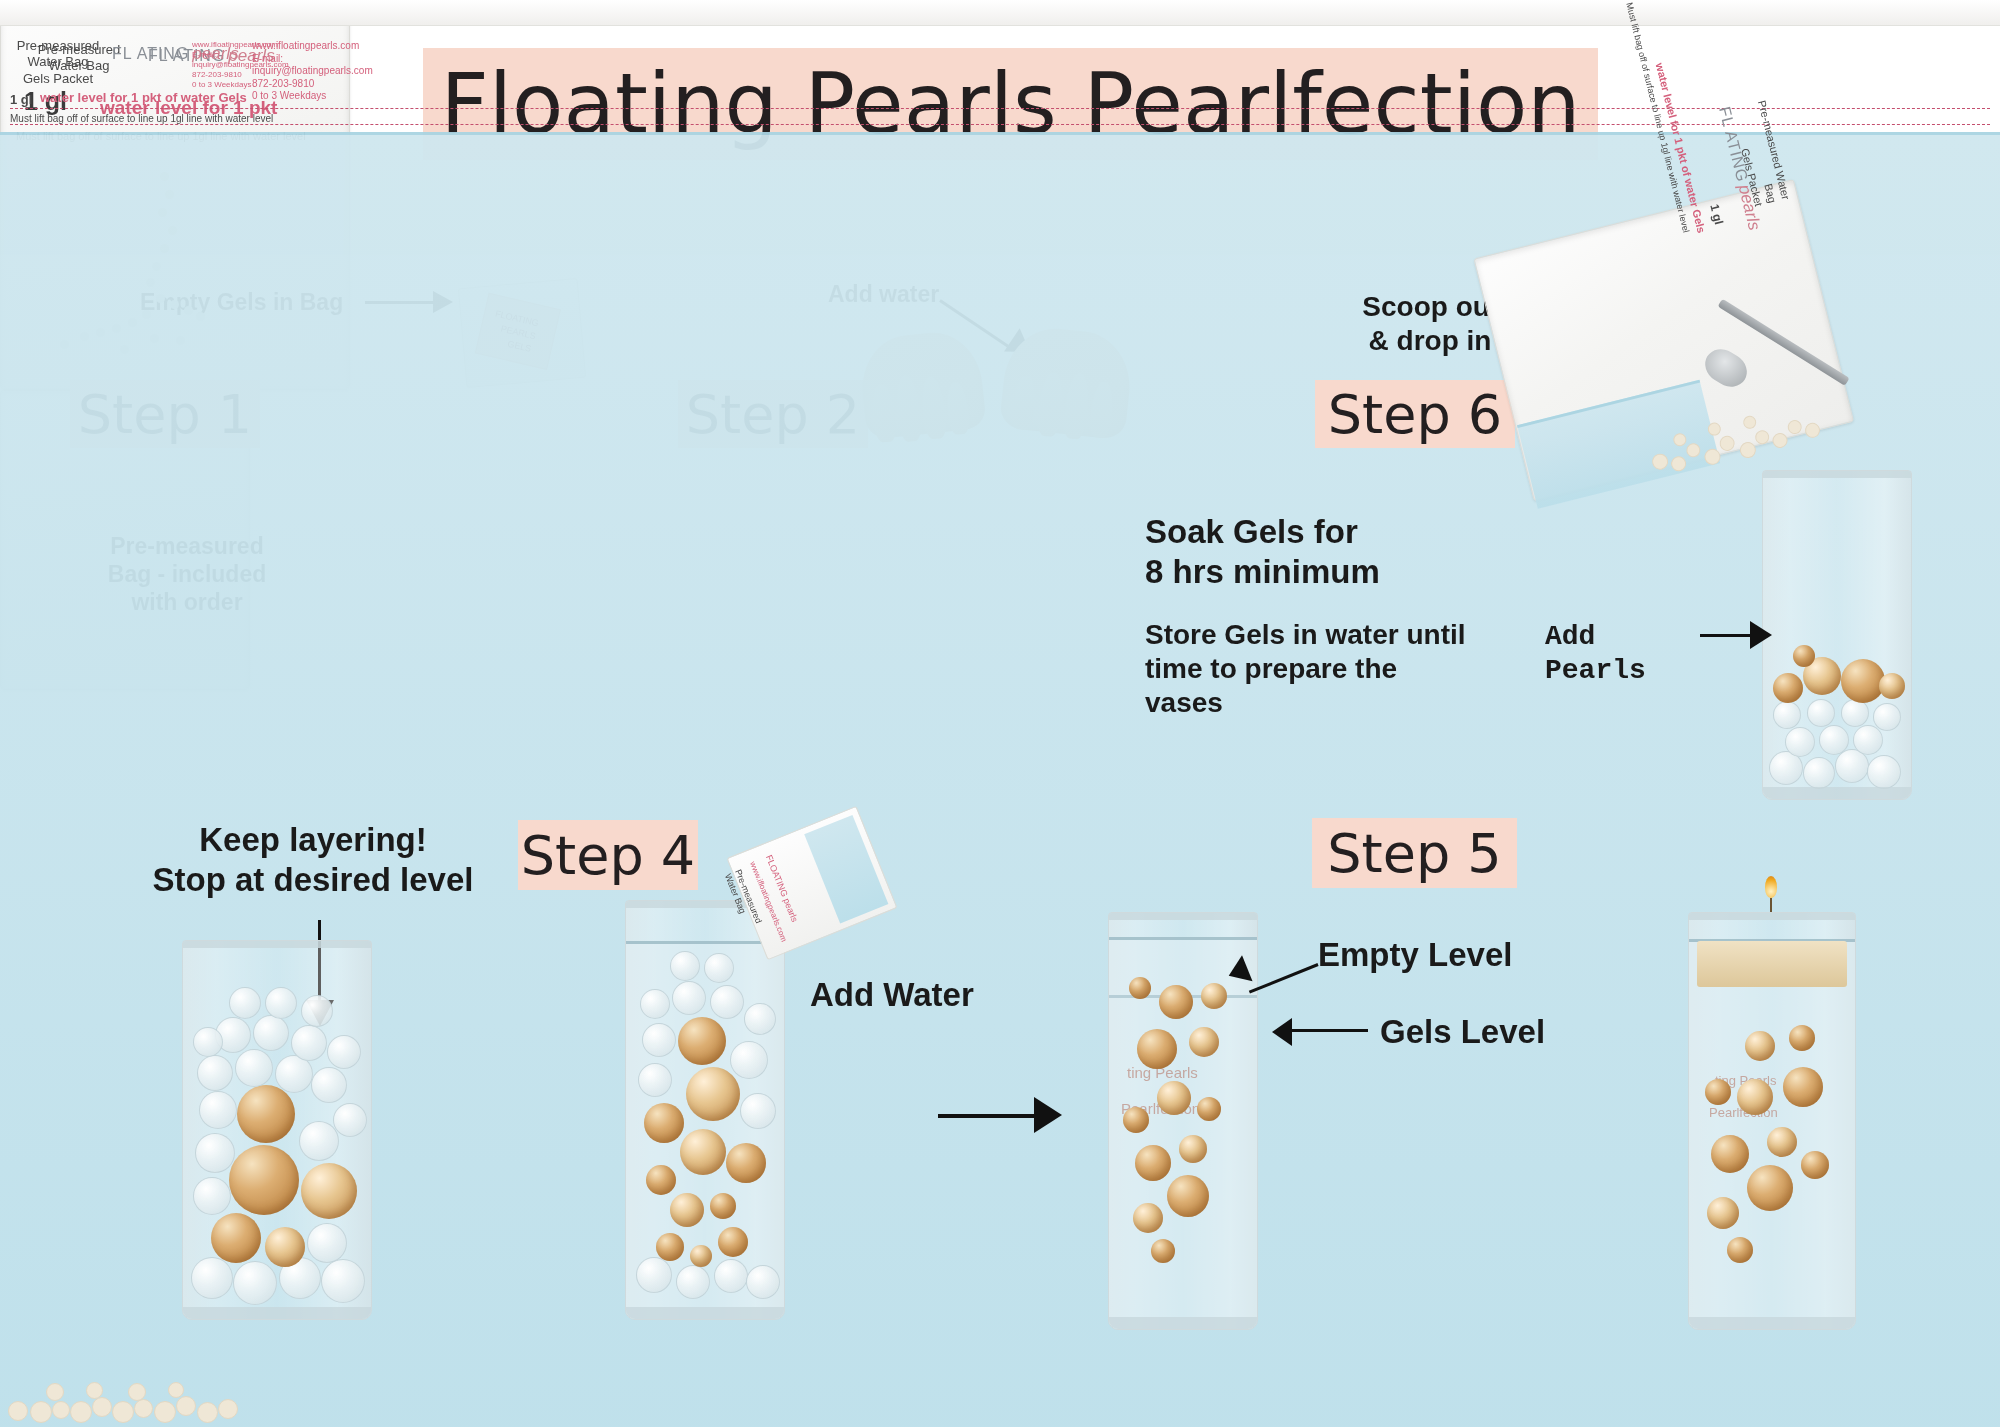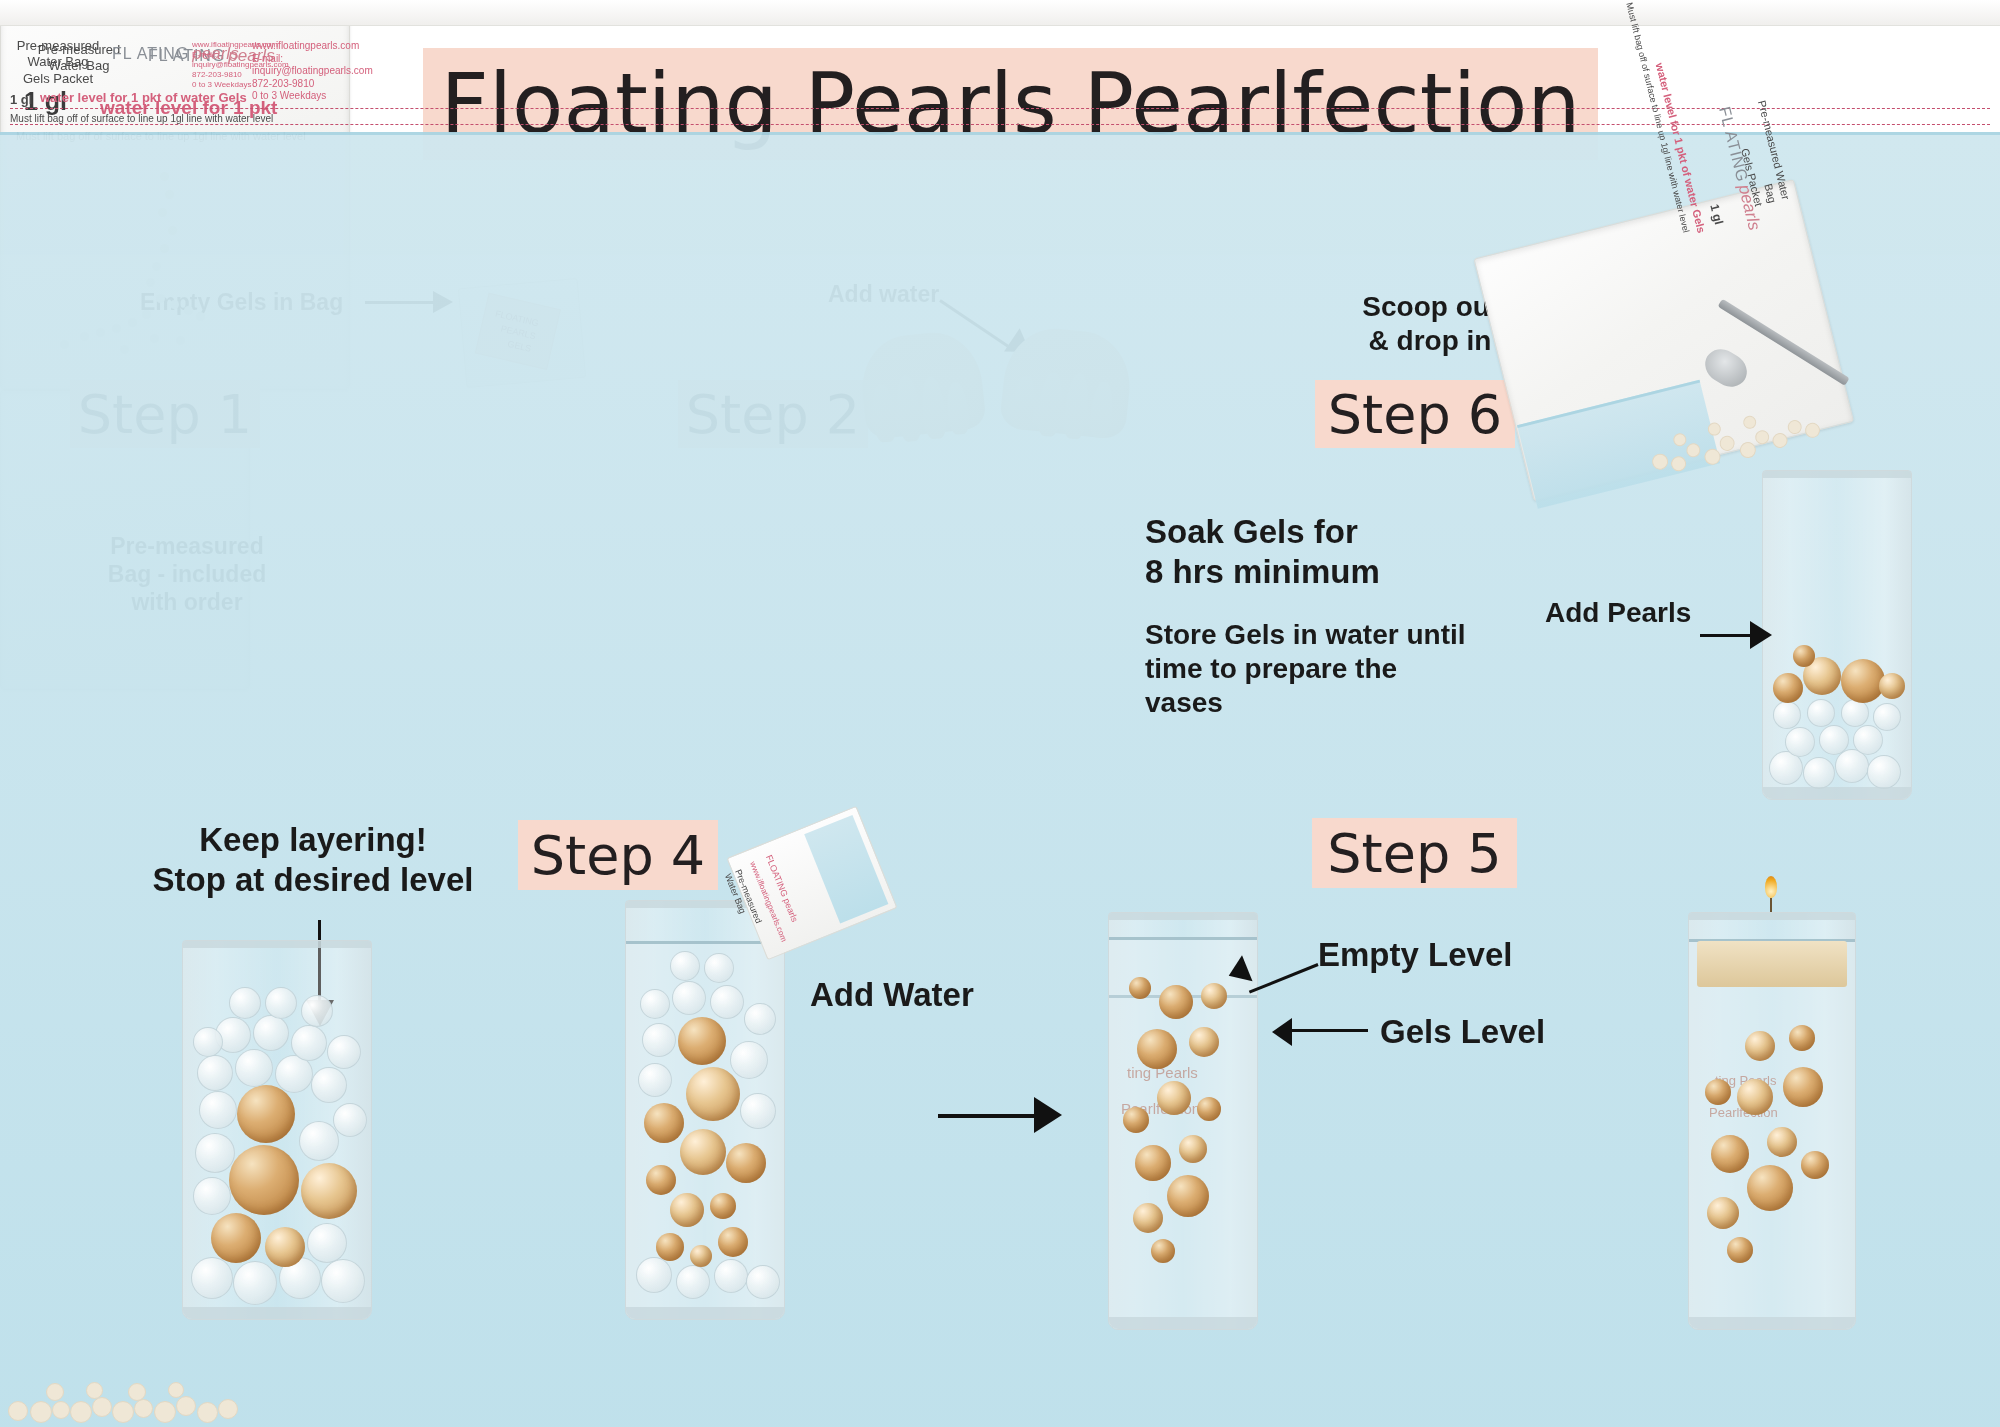--- a/index.html
+++ b/index.html
@@ -369,27 +369,27 @@
   <div class="clearball" style="left:78px; bottom:72px; width:28px; height:28px;"></div>
   <div class="clearball" style="left:110px;bottom:68px; width:28px; height:28px;"></div>
   <div class="pearl" style="left:10px; bottom:96px; width:30px; height:30px;"></div>
   <div class="pearl lt" style="left:40px; bottom:104px; width:38px; height:38px;"></div>
   <div class="pearl" style="left:78px; bottom:96px; width:44px; height:44px;"></div>
   <div class="pearl lt" style="left:116px;bottom:100px; width:26px; height:26px;"></div>
   <div class="pearl" style="left:30px; bottom:132px; width:22px; height:22px;"></div>
   <div class="vase-base"></div>
 </div>
 
-<div class="abs lbl s22" style="left:1545px; top:596px; width:150px;">Add Pearls</div>
+<div class="abs lbl s22" style="left:1545px; top:620px; width:150px;font-family:Liberation Mono, monospace;">Add Pearls</div>
 <div class="arrow-hollow" style="left:1700px; top:618px; width:80px; height:34px;">
   <div class="bar" style="left:0; width:52px;"></div>
   <div class="tri" style="left:50px; border-left:22px solid #111;"></div>
 </div>
 
-<div class="abs step-chip" style="left:518px; top:820px; width:200px; height:70px;">
+<div class="abs step-chip" style="left:518px; top:820px; width:180px; height:70px;">
   <span>Step 4</span>
 </div>
 
 <div class="abs lbl s26 center" style="left:118px; top:820px; width:390px;">Keep layering!<br>Stop at desired level</div>
 <div class="arrow-hollow" style="left:300px; top:920px; width:40px; height:110px;">
   <div class="bar" style="left:18px; top:0; width:3px; height:82px; margin-top:0;"></div>
   <div class="tri" style="left:6px; top:80px; margin-top:0; border-left:14px solid transparent; border-right:14px solid transparent; border-top:26px solid #111; border-bottom:none;"></div>
 </div>
 
 <div class="vase" style="left:182px; top:940px; width:190px; height:380px;">

